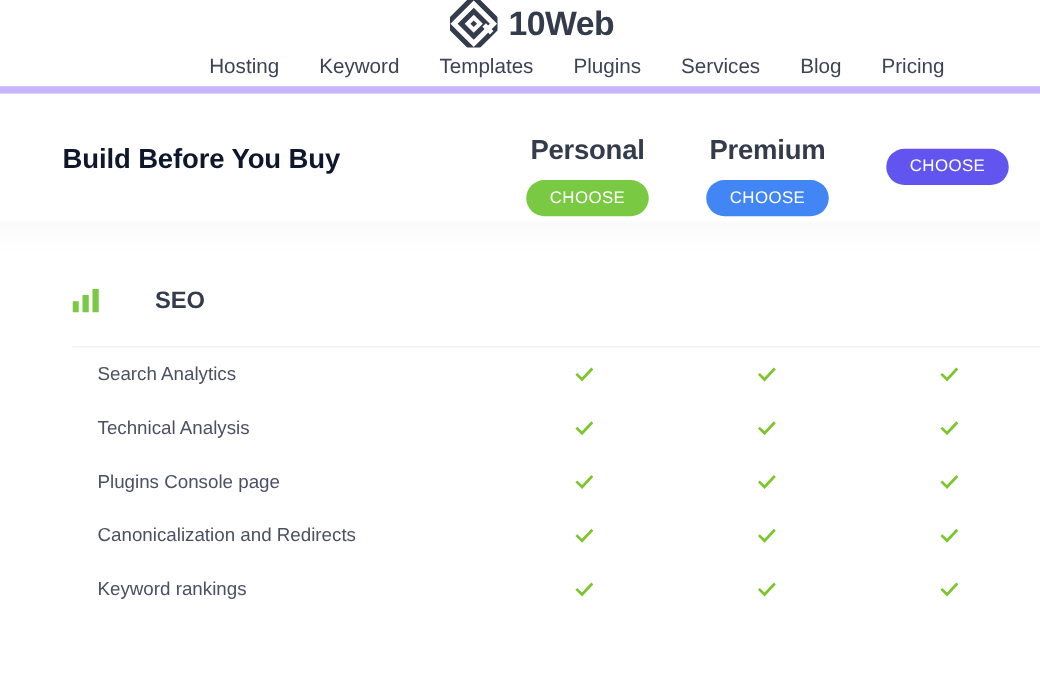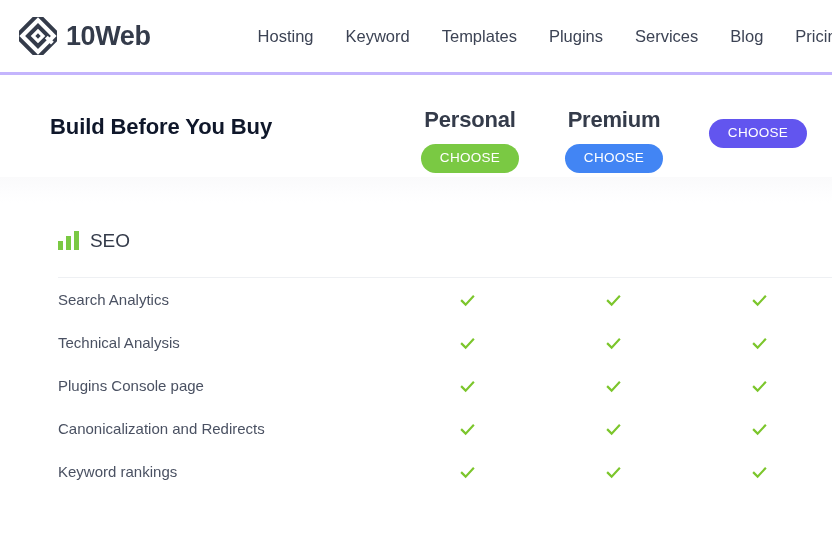--- a/index.html
+++ b/index.html
@@ -14,24 +14,25 @@
     font-family: "Liberation Sans", sans-serif;
     color: #343b4a;
     -webkit-font-smoothing: antialiased;
   }
 
   
   .site-header {
     position: relative;
     height: 75px;
     box-sizing: border-box;
-    border-bottom: 3px solid #c4b5fd;
+    border-bottom: 6px solid #c4b5fd;
     background: #ffffff;
     display: flex;
     align-items: center;
+    flex-direction: column;
   }
   .brand {
     display: flex;
     align-items: center;
     margin-left: 19px;
     gap: 9px;
     text-decoration: none;
   }
   .brand-mark {
     width: 38px;
@@ -133,39 +134,40 @@
     margin-left: 58px;
     height: 34px;
   }
   .bars-icon {
     width: 22px;
     height: 19px;
     display: block;
   }
   .section-title {
     font-size: 19px;
-    font-weight: 400;
+    font-weight: 700;
     color: #343b4a;
     letter-spacing: -0.1px;
     line-height: 1;
+    margin-left: 34px;
   }
   .section-rule {
     margin: 20px 0 0 58px;
     height: 1px;
     background: #eef0f3;
   }
 
   .feature-table {
     width: 100%;
     border-collapse: collapse;
     table-layout: fixed;
   }
   .feature-row { height: 43px; }
   .feature-label {
-    padding-left: 58px;
+    padding-left: 78px;
     font-size: 15px;
     color: #4a5162;
     text-align: left;
     font-weight: 400;
     vertical-align: middle;
   }
   .feature-cell {
     width: 144px;
     text-align: center;
     vertical-align: middle;

